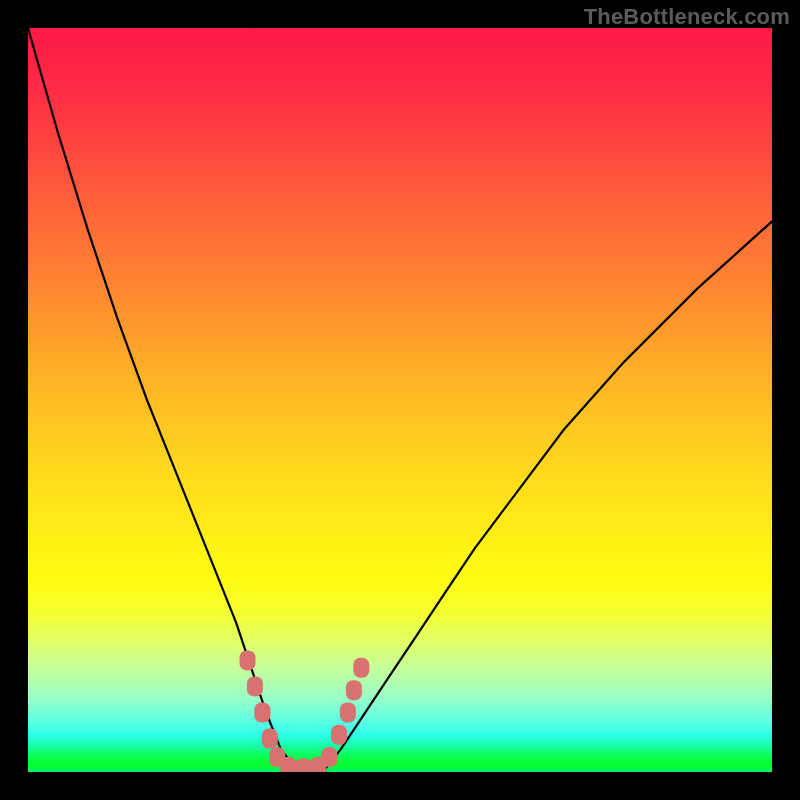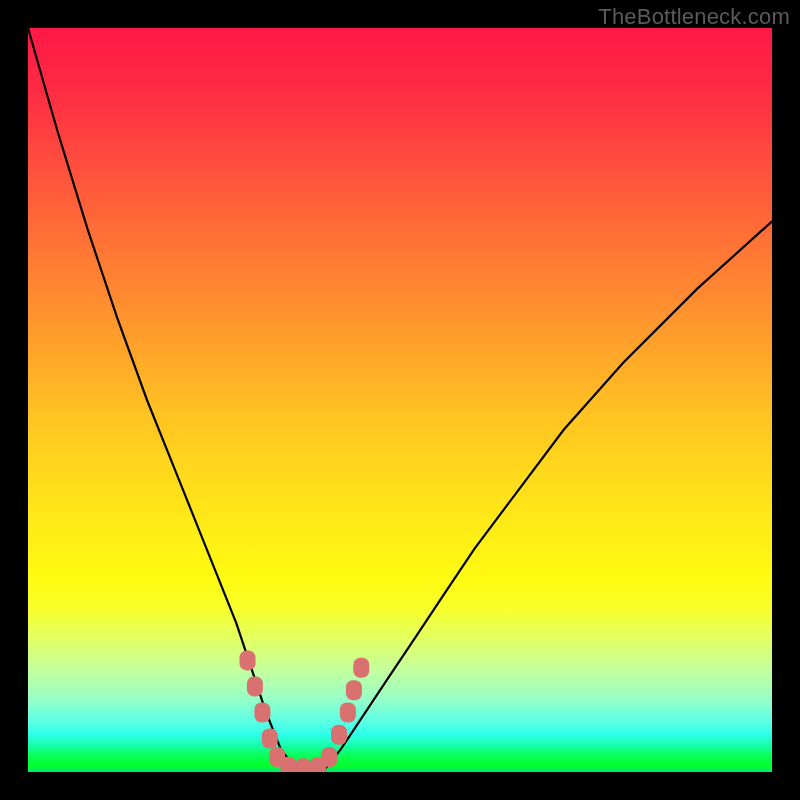--- a/index.html
+++ b/index.html
@@ -51,21 +51,21 @@
     inset: 0;
     width: 744px;
     height: 744px;
   }
   .watermark {
     position: absolute;
     top: 4px;
     right: 10px;
     color: #5a5b5c;
     font-size: 22px;
-    font-weight: 400;
+    font-weight: 700;
     letter-spacing: 0.2px;
   }
 </style>
 </head>
 <body>
 
 <div class="plot-area">
   <div class="gradient-bg"></div>
   <svg class="curve-svg" viewBox="0 0 744 744">
     <path id="curve-path" fill="none" stroke="#000" stroke-width="2.2" stroke-linecap="round" d="M0.0 0.0 L29.8 104.2 L59.5 200.9 L89.3 290.2 L119.0 372.0 L148.8 446.4 L178.6 520.8 L208.3 595.2 L223.2 639.8 L238.1 684.5 L253.0 721.7 L267.8 740.3 L282.7 742.5 L297.6 740.3 L312.5 721.7 L327.4 699.4 L357.1 654.7 L386.9 610.1 L416.6 565.4 L446.4 520.8 L491.0 461.3 L535.7 401.8 L595.2 334.8 L669.6 260.4 L744.0 193.4"></path>

